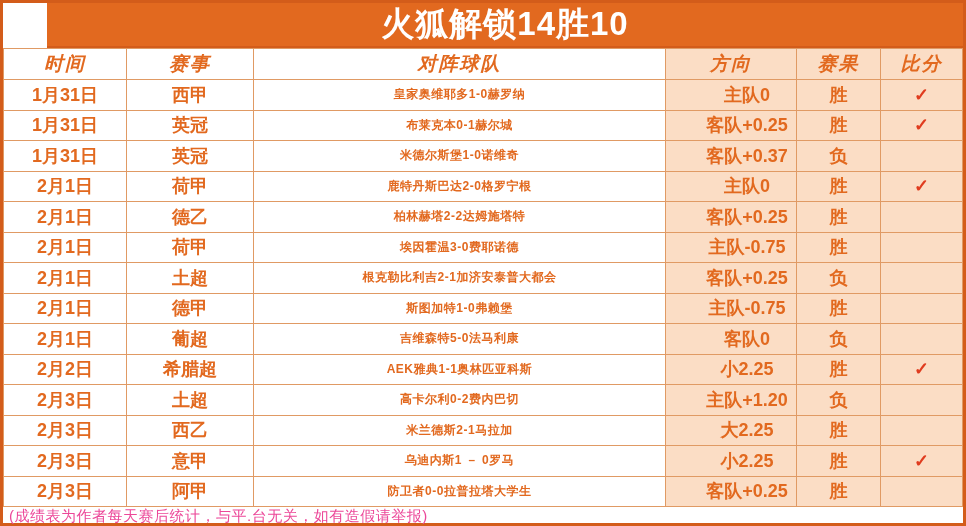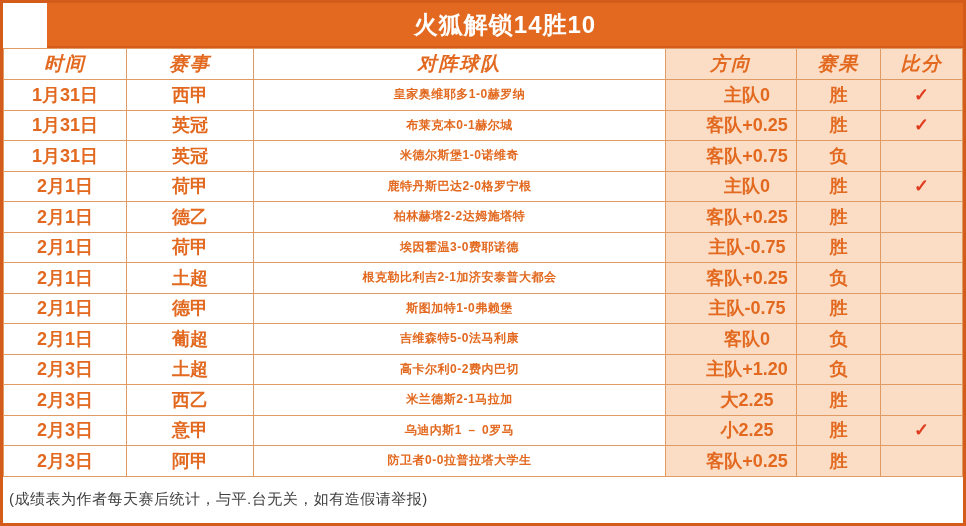--- a/index.html
+++ b/index.html
@@ -22,21 +22,21 @@
     display: flex;
     flex-direction: column;
   }
   .title-bar {
     height: 43px;
     background: #e2691f;
     color: #ffffff;
     display: flex;
     align-items: center;
     justify-content: center;
-    font-size: 24px;
+    font-size: 33px;
     font-weight: bold;
     letter-spacing: 1px;
     flex: 0 0 auto;
     border-bottom: 2px solid #d35c1a;
     margin-left: 44px;
   }
   table {
     border-collapse: collapse;
     width: 100%;
     table-layout: fixed;
@@ -90,21 +90,21 @@
   th.dir-h, th.res-h, th.score-h {
     background: #fbddc5;
     margin-top: 8px;
   }
   .footnote {
     flex: 1 1 auto;
     display: flex;
     align-items: center;
     padding-left: 6px;
     font-size: 15px;
-    color: #404040;
+    color: #ec4899;
     font-weight: normal;
     letter-spacing: 0.5px;
   }
 </style>
 </head>
 <body>
 
 <div class="sheet">
 
   <div class="title-bar">火狐解锁14胜10</div>
@@ -142,21 +142,21 @@
         <td>英冠</td>
         <td class="match">布莱克本0-1赫尔城</td>
         <td class="dir">客队+0.25</td>
         <td class="res">胜</td>
         <td class="score">✓</td>
       </tr>
       <tr>
         <td>1月31日</td>
         <td>英冠</td>
         <td class="match">米德尔斯堡1-0诺维奇</td>
-        <td class="dir">客队+0.75</td>
+        <td class="dir">客队+0.37</td>
         <td class="res">负</td>
         <td class="score"></td>
       </tr>
       <tr>
         <td>2月1日</td>
         <td>荷甲</td>
         <td class="match">鹿特丹斯巴达2-0格罗宁根</td>
         <td class="dir">主队0</td>
         <td class="res">胜</td>
         <td class="score">✓</td>
@@ -195,20 +195,28 @@
       </tr>
       <tr>
         <td>2月1日</td>
         <td>葡超</td>
         <td class="match">吉维森特5-0法马利康</td>
         <td class="dir">客队0</td>
         <td class="res">负</td>
         <td class="score"></td>
       </tr>
       <tr>
+        <td>2月2日</td>
+        <td>希腊超</td>
+        <td class="match">AEK雅典1-1奥林匹亚科斯</td>
+        <td class="dir">小2.25</td>
+        <td class="res">胜</td>
+        <td class="score">✓</td>
+      </tr>
+      <tr>
         <td>2月3日</td>
         <td>土超</td>
         <td class="match">高卡尔利0-2费内巴切</td>
         <td class="dir">主队+1.20</td>
         <td class="res">负</td>
         <td class="score"></td>
       </tr>
       <tr>
         <td>2月3日</td>
         <td>西乙</td>

